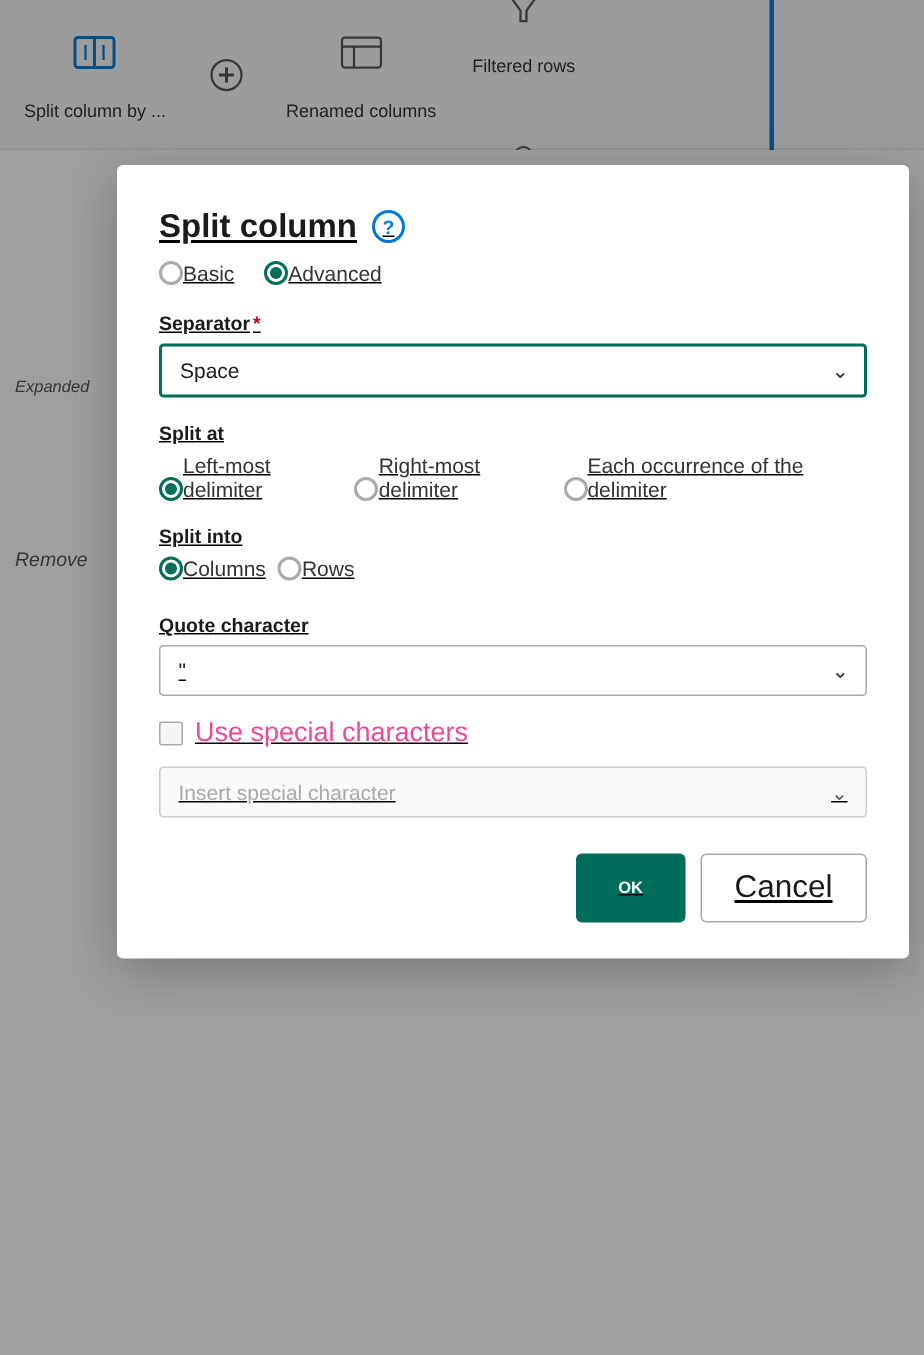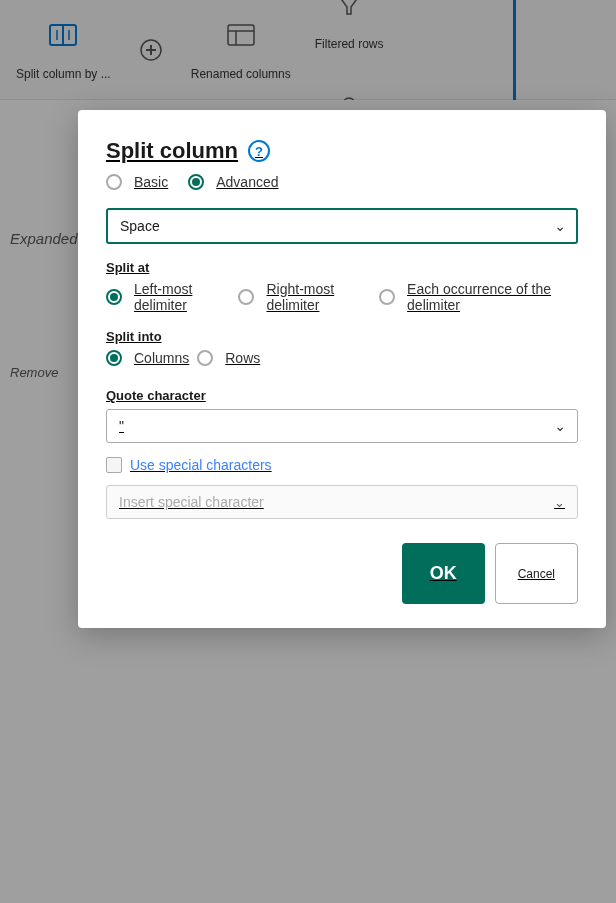--- a/index.html
+++ b/index.html
@@ -116,22 +116,22 @@
     
     .radio-group-inline {
       display: flex;
       gap: 20px;
       margin-bottom: 18px;
       align-items: center;
     }
 
     .radio-label {
       display: flex;
-      align-items: center;
-      gap: 12px;
+      align-items: flex-end;
+      gap: 0;
       font-size: 14px;
       color: #333;
       cursor: pointer;
     }
 
     .radio-custom {
       width: 16px;
       height: 16px;
       border-radius: 50%;
       border: 2px solid #aaa;
@@ -243,22 +243,22 @@
     .checkbox-custom {
       width: 16px;
       height: 16px;
       border: 1.5px solid #aaa;
       border-radius: 2px;
       background: #f5f5f5;
       flex-shrink: 0;
     }
 
     .checkbox-label {
-      font-size: 14px;
-      color: #3b82f6;
+      font-size: 18px;
+      color: #ec4899;
     }
 
     
     .special-char-row {
       display: flex;
       align-items: center;
       gap: 8px;
       border: 1.5px solid #ccc;
       border-radius: 3px;
       padding: 8px 12px;
@@ -282,42 +282,42 @@
       display: flex;
       justify-content: flex-end;
       gap: 10px;
     }
 
     .btn-ok {
       background: #006e5a;
       color: #fff;
       border: none;
       border-radius: 4px;
-      padding: 20px 28px;
-      font-size: 18px;
+      padding: 4px 28px;
+      font-size: 11px;
       font-weight: 600;
       cursor: pointer;
     }
 
     .btn-cancel {
       background: #fff;
       color: #1a1a1a;
       border: 1.5px solid #aaa;
       border-radius: 4px;
       padding: 10px 22px;
-      font-size: 12px;
+      font-size: 21px;
       cursor: pointer;
     }
 
     
     .bg-removed-row {
       position: absolute;
-      top: 130px;
+      top: 152px;
       left: 10px;
-      font-size: 15px;
+      font-size: 11px;
       color: #555;
       font-style: italic;
     }
 
     .bg-removed-row2 {
       position: absolute;
       top: 265px;
       left: 10px;
       font-size: 13px;
       color: #555;
@@ -400,20 +400,23 @@
     <label class="radio-label">
       <div class="radio-custom"></div>
       <span>Basic</span>
     </label>
     <label class="radio-label">
       <div class="radio-custom checked"></div>
       <span>Advanced</span>
     </label>
   </div>
 
+  <div class="section-label">
+    <span>Separator</span><span class="required-star">*</span>
+  </div>
   <div class="dropdown-wrapper">
     <select>
       <option>Space</option>
       <option>Comma</option>
       <option>Tab</option>
       <option>Colon</option>
       <option>Semicolon</option>
       <option>Custom</option>
     </select>
     <span class="dropdown-arrow">⌄</span>

